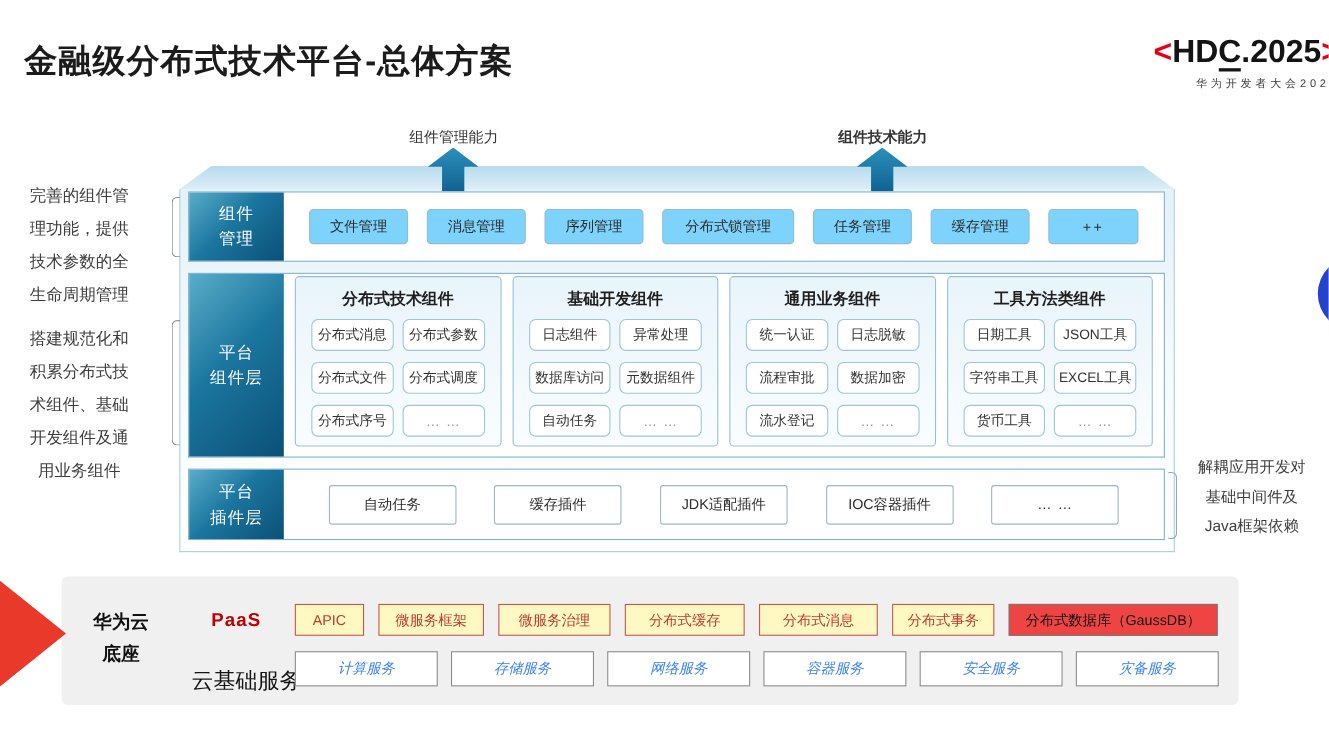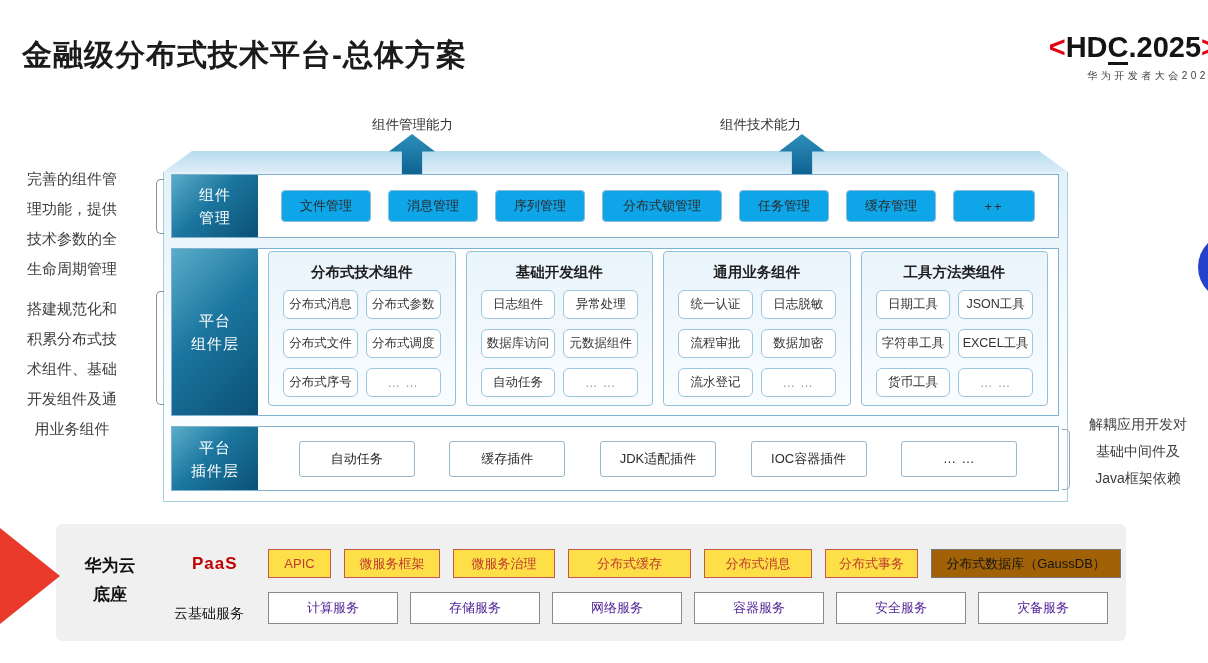--- a/index.html
+++ b/index.html
@@ -10,21 +10,21 @@
   .page-title{position:absolute;left:22px;top:14px;font-size:30px;font-weight:bold;
               letter-spacing:1px;color:#1b1b1b;}
   .logo{position:absolute;left:1020px;top:10px;width:198px;text-align:right;}
   .logo-main{font-size:29px;font-weight:bold;color:#141414;white-space:nowrap;}
   .logo-bracket{color:#e60012;}
   .logo-c{display:inline-block;border-bottom:3px solid #141414;line-height:1.05;}
   .logo-sub{font-size:10px;color:#404040;letter-spacing:3.5px;margin-top:4px;white-space:nowrap;}
 
   
   .arrow-label{position:absolute;top:95px;font-size:13.5px;color:#333;white-space:nowrap;z-index:6;}
-  #arrow-label-1{left:372px;} #arrow-label-2{left:720px;}
+  #arrow-label-1{left:372px;} #arrow-label-2{left:762px;font-weight:bold;}
   .up-arrow{position:absolute;top:113px;width:46px;height:40px;z-index:5;
             background:linear-gradient(180deg,#2d8fba,#0f6291);
             clip-path:polygon(50% 0,100% 44%,72% 44%,72% 100%,28% 100%,28% 44%,0 44%);}
   #up-arrow-1{left:389px;} #up-arrow-2{left:779px;}
 
   
   .diagram-top{position:absolute;left:163px;top:130px;width:905px;height:21px;
                background:linear-gradient(180deg,#b7dcee,#ddedf7);
                clip-path:polygon(3.2% 0,96.8% 0,100% 100%,0 100%);}
   .diagram-body{position:absolute;left:163px;top:151px;width:905px;height:330px;
@@ -35,21 +35,21 @@
              border:1px solid #7fb2d0;box-sizing:border-box;z-index:3;}
   #row-mgmt{top:153px;height:64px;}
   #row-comp{top:227px;height:168px;}
   #row-plug{top:405px;height:65px;}
   .layer-label{flex:0 0 86px;background:linear-gradient(135deg,#5aadc9 0%,#1b769f 45%,#0b5076 100%);
                color:#fff;display:flex;flex-direction:column;align-items:center;justify-content:center;
                font-size:15px;line-height:23px;letter-spacing:1px;}
 
   .mgmt-items,.plug-items{flex:1;display:flex;align-items:center;justify-content:space-evenly;padding:0 6px;}
   .mgmt-box{width:88px;height:30px;display:flex;align-items:center;justify-content:center;
-            border:1px solid #8fbdd8;border-radius:4px;background:#0ea5e9;font-size:13px;color:#2b2b2b;}
+            border:1px solid #8fbdd8;border-radius:4px;background:#7dd3fc;font-size:13px;color:#2b2b2b;}
   .mgmt-box.wide{width:118px;} .mgmt-box.plus{width:80px;letter-spacing:2px;}
 
   .comp-groups{flex:1;display:flex;gap:10px;padding:2px 10px 9px;}
   .comp-group{flex:1;border:1px solid #93c0d9;border-radius:4px;box-sizing:border-box;
               background:linear-gradient(180deg,#e9f4fb,#f9fdff);
               display:flex;flex-direction:column;padding:2px 14px 8px;}
   .comp-title{height:36px;line-height:36px;text-align:center;font-weight:bold;font-size:14.5px;color:#1e1e1e;}
   .comp-grid{flex:1;display:grid;grid-template-columns:1fr 1fr;gap:10px 8px;}
   .comp-cell{background:#fff;border:1px solid #9cc6dd;border-radius:6px;display:flex;
              align-items:center;justify-content:center;font-size:12.5px;color:#333;}
@@ -74,29 +74,29 @@
   #note3{left:1086px;top:390px;width:104px;font-size:14px;line-height:27px;text-align:center;color:#3d3d3d;position:absolute;}
 
   
   .foundation{position:absolute;left:56px;top:503px;width:1070px;height:117px;
               background:#f0f0f1;border-radius:6px;}
   .base-label{position:absolute;left:14px;top:27px;width:80px;text-align:center;
               font-size:17px;font-weight:bold;color:#111;line-height:29px;}
   .paas-label{position:absolute;left:136px;top:30px;font-size:17px;font-weight:bold;
               color:#c00000;letter-spacing:1px;}
   .paas-row{position:absolute;left:212px;top:25px;display:flex;gap:13px;height:29px;}
-  .paas-box{border:1px solid #c9564e;color:#bf3a30;background:#fde047;display:flex;
+  .paas-box{border:1px solid #c9564e;color:#bf3a30;background:#fef9c3;display:flex;
             align-items:center;justify-content:center;font-size:13px;box-sizing:border-box;}
-  .pw1{width:63px;}.pw2{width:96px;}.pw3{width:102px;}.pw4{width:123px;}.pw5{width:108px;}.pw6{width:93px;}
-  .db-box{width:190px;border:1px solid #777;color:#141414;background:#a16207;display:flex;
+  .pw1{width:63px;}.pw2{width:96px;}.pw3{width:102px;}.pw4{width:109px;}.pw5{width:108px;}.pw6{width:93px;}
+  .db-box{width:190px;border:1px solid #777;color:#141414;background:#ef4444;display:flex;
           align-items:center;justify-content:center;font-size:13px;box-sizing:border-box;}
-  .cloud-label{position:absolute;left:118px;top:81px;font-size:14px;color:#141414;}
+  .cloud-label{position:absolute;left:118px;top:81px;font-size:20px;color:#141414;}
   .cloud-row{position:absolute;left:212px;top:68px;display:flex;gap:12px;height:32px;}
   .cloud-box{width:130px;border:1px solid #8a8a8a;background:#fff;display:flex;
-             align-items:center;justify-content:center;font-size:13px;color:#4c1d95;box-sizing:border-box;}
+             align-items:center;justify-content:center;font-size:13px;color:#3b82f6;box-sizing:border-box;font-style:italic;}
 
   
   .red-arrow{position:absolute;left:0;top:507px;width:60px;height:96px;background:#e8392b;
              clip-path:polygon(0 0,100% 50%,0 100%);}
   .blue-dot{position:absolute;left:1198px;top:212px;width:68px;height:68px;border-radius:50%;
             background:#2442cb;}
 </style>
 </head>
 <body>
 

